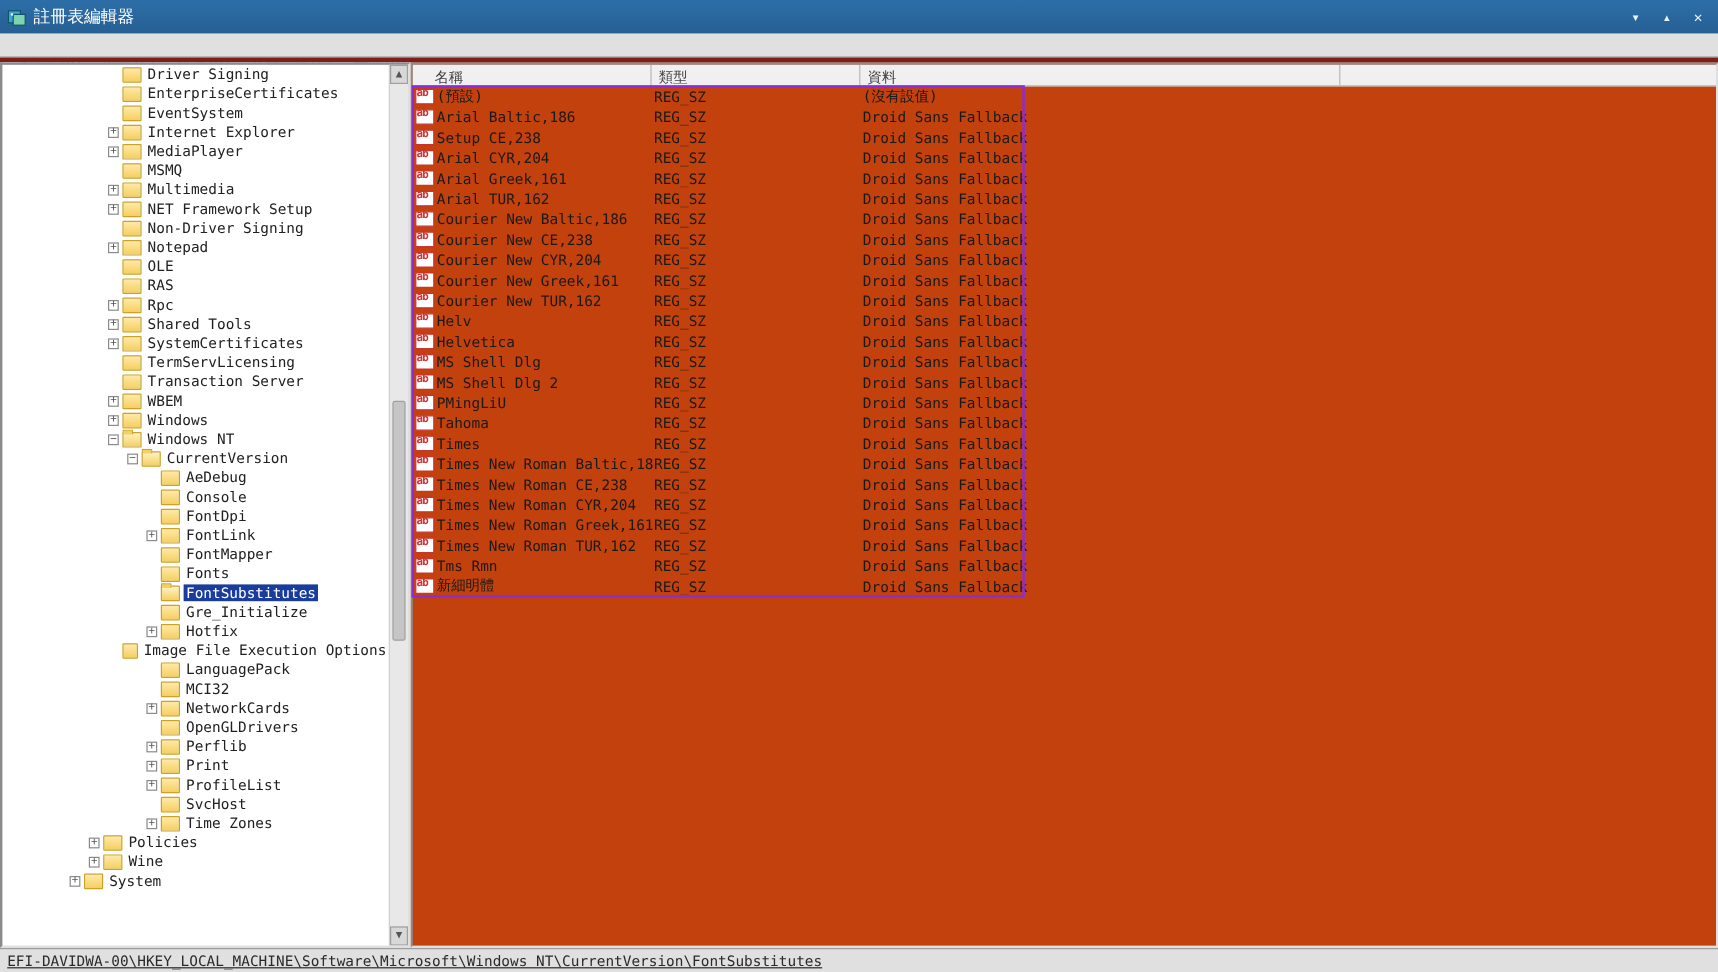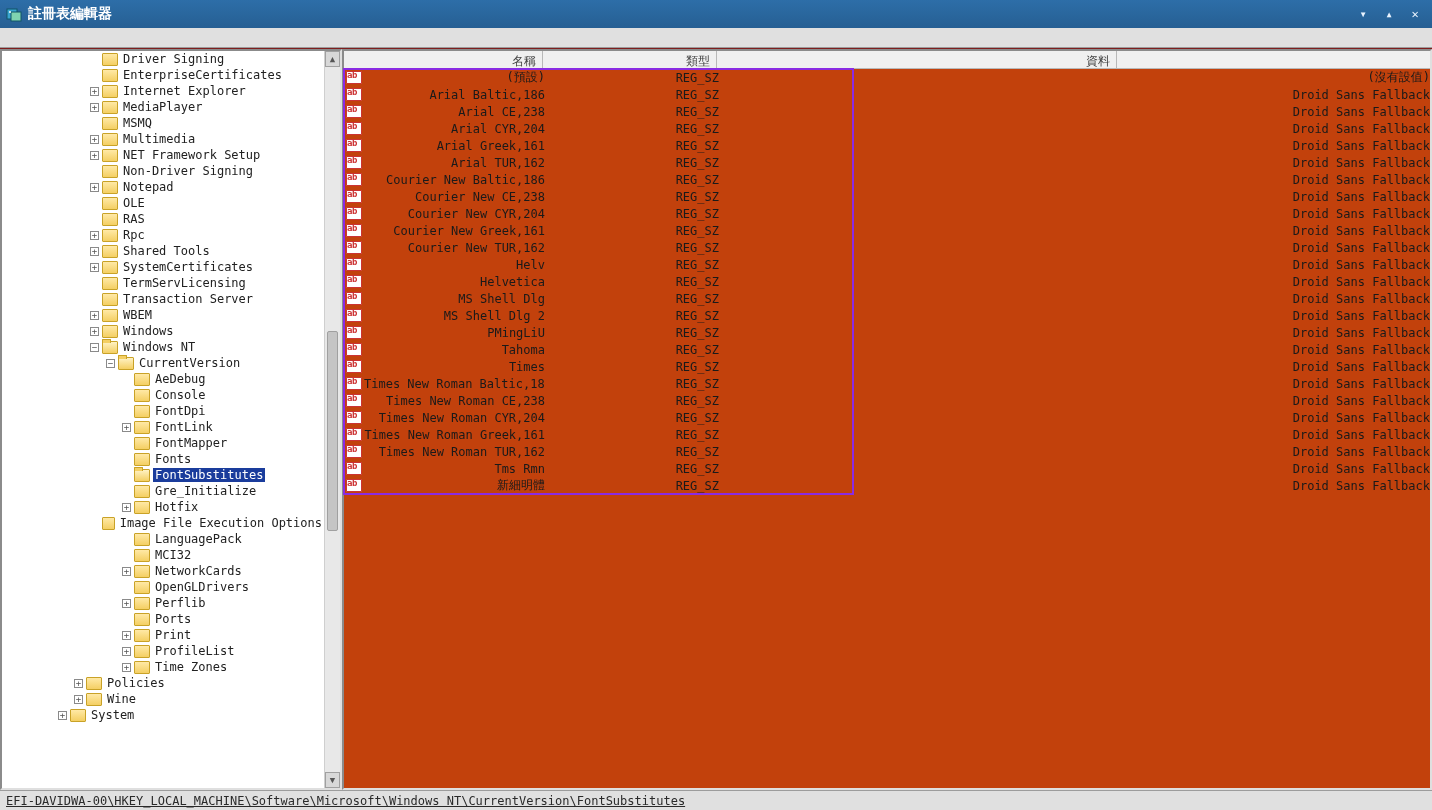--- a/index.html
+++ b/index.html
@@ -1,29 +1,29 @@
 <!DOCTYPE html>
 <html><head>
 <meta charset="utf-8">
 <style>
 * { margin:0; padding:0; box-sizing:border-box; font-family:"PMingLiU","SimSun","MS Song",monospace; font-size:12px; }
 body { background:#c0c0c0; width:1432px; height:810px; overflow:hidden; display:flex; flex-direction:column; }
 
 
 .titlebar { height:28px; background:linear-gradient(#2d6ea8,#265f93); display:flex; align-items:center; color:#fff; padding:0 6px; }
 .titlebar .appicon { width:16px;height:16px;margin-right:6px;display:inline-block; }
-.titlebar .title { flex:1; font-size:14px;font-weight:bold; }
+.titlebar .title { flex:1; font-size:14px; }
 .titlebar .winbtn { width:22px;height:20px;margin-left:4px;display:flex;align-items:center;justify-content:center;color:#eaf4ff;font-size:12px;cursor:default; }
 
 
 .menubar { height:20px; background:#e0e0e0; border-bottom:1px solid #9c9c9c; display:flex; align-items:center; padding-left:4px;}
 .menubar .item { padding:2px 8px; cursor:default;margin-top:36px; }
 
 
-.client { flex:1; display:flex; border-top:1px solid #7f1d1d; min-height:0;text-align:right;}
+.client { flex:1; display:flex; border-top:4px solid #7f1d1d; min-height:0;}
 .tree-pane { width:342px; border:2px inset #dfdfdf; background:#fff; overflow:hidden; position:relative; }
 .tree-scroll { position:absolute; top:0; left:0; right:16px; bottom:0; overflow:hidden;}
 .tree-vsb { position:absolute; top:0; right:0; width:16px; bottom:0; background:#e8e8e8; border-left:1px solid #cfcfcf;}
 .tree-vsb .thumb { position:absolute; left:2px; right:2px; top:0; height:40px; background:#c5c5c5; border:1px solid #a0a0a0; border-radius:2px;}
 .tree-vsb .upbtn,.tree-vsb .dnbtn{position:absolute;left:0;right:0;height:16px;background:#d8d8d8;border:1px solid #a0a0a0;display:flex;align-items:center;justify-content:center;font-size:9px;color:#555;}
 .tree-vsb .upbtn{top:0;}
 .tree-vsb .dnbtn{bottom:0;}
 
 .list-pane { flex:1; border:2px inset #dfdfdf; background:#c2410c; display:flex; flex-direction:column; }
 
@@ -102,20 +102,26 @@
           <span class="lbl">Driver Signing</span>
         </div>
         <div class="node">
           <span style="display:inline-block;width:88px"></span>
           <span style="display:inline-block;width:12px"></span>
           <span class="fico folder-closed"></span>
           <span class="lbl">EnterpriseCertificates</span>
         </div>
         <div class="node">
           <span style="display:inline-block;width:88px"></span>
+          <span style="display:inline-block;width:12px"></span>
+          <span class="fico folder-closed"></span>
+          <span class="lbl">EventSystem</span>
+        </div>
+        <div class="node">
+          <span style="display:inline-block;width:88px"></span>
           <span class="tgl">+</span>
           <span class="fico folder-closed"></span>
           <span class="lbl">Internet Explorer</span>
         </div>
         <div class="node">
           <span style="display:inline-block;width:88px"></span>
           <span class="tgl">+</span>
           <span class="fico folder-closed"></span>
           <span class="lbl">MediaPlayer</span>
         </div>
@@ -300,35 +306,35 @@
           <span class="lbl">OpenGLDrivers</span>
         </div>
         <div class="node">
           <span style="display:inline-block;width:120px"></span>
           <span class="tgl">+</span>
           <span class="fico folder-closed"></span>
           <span class="lbl">Perflib</span>
         </div>
         <div class="node">
           <span style="display:inline-block;width:120px"></span>
-          <span style="display:inline-block;width:12px"></span>
-          <span class="fico folder-closed"></span>
-          <span class="lbl">Ports</span>
-        </div>
-        <div class="node">
-          <span style="display:inline-block;width:120px"></span>
           <span class="tgl">+</span>
           <span class="fico folder-closed"></span>
           <span class="lbl">Print</span>
         </div>
         <div class="node">
           <span style="display:inline-block;width:120px"></span>
           <span class="tgl">+</span>
           <span class="fico folder-closed"></span>
           <span class="lbl">ProfileList</span>
+        </div>
+        <div class="node">
+          <span style="display:inline-block;width:120px"></span>
+          <span style="display:inline-block;width:12px"></span>
+          <span class="fico folder-closed"></span>
+          <span class="lbl">SvcHost</span>
         </div>
         <div class="node">
           <span style="display:inline-block;width:120px"></span>
           <span class="tgl">+</span>
           <span class="fico folder-closed"></span>
           <span class="lbl">Time Zones</span>
         </div>
         <div class="node">
           <span style="display:inline-block;width:72px"></span>
           <span class="tgl">+</span>
@@ -378,21 +384,21 @@
               <span class="strico"></span>
             </span>
             <span class="rname">Arial Baltic,186</span>
             <span class="rtype">REG_SZ</span>
             <span class="rdata">Droid Sans Fallback</span>
           </div>
           <div class="row">
             <span class="ric">
               <span class="strico"></span>
             </span>
-            <span class="rname">Arial CE,238</span>
+            <span class="rname">Setup CE,238</span>
             <span class="rtype">REG_SZ</span>
             <span class="rdata">Droid Sans Fallback</span>
           </div>
           <div class="row">
             <span class="ric">
               <span class="strico"></span>
             </span>
             <span class="rname">Arial CYR,204</span>
             <span class="rtype">REG_SZ</span>
             <span class="rdata">Droid Sans Fallback</span>

